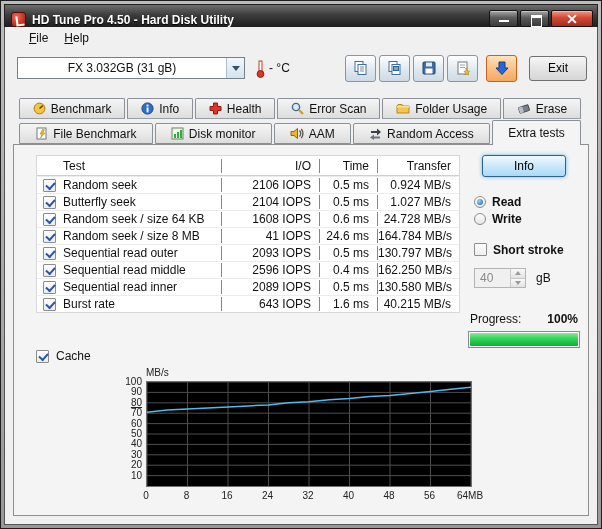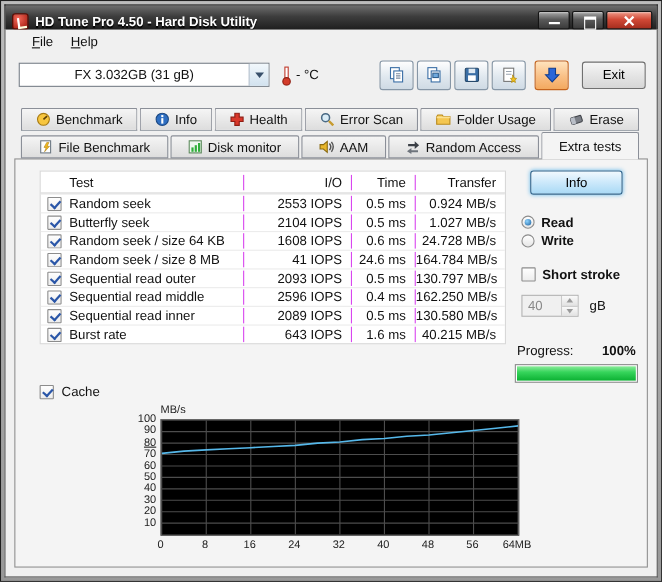--- a/index.html
+++ b/index.html
@@ -264,21 +264,21 @@
           <div class="cell test">Test</div>
           <div class="cell num">I/O</div>
           <div class="cell num">Time</div>
           <div class="cell num">Transfer</div>
         </div>
         <div class="trow">
           <div class="cell test">
               <span class="cb checked"></span>
               <span>Random seek</span>
             </div>
-          <div class="cell num">2553 IOPS</div>
+          <div class="cell num">2106 IOPS</div>
           <div class="cell num">0.5 ms</div>
           <div class="cell num">0.924 MB/s</div>
         </div>
         <div class="trow">
           <div class="cell test">
               <span class="cb checked"></span>
               <span>Butterfly seek</span>
             </div>
           <div class="cell num">2104 IOPS</div>
           <div class="cell num">0.5 ms</div>

